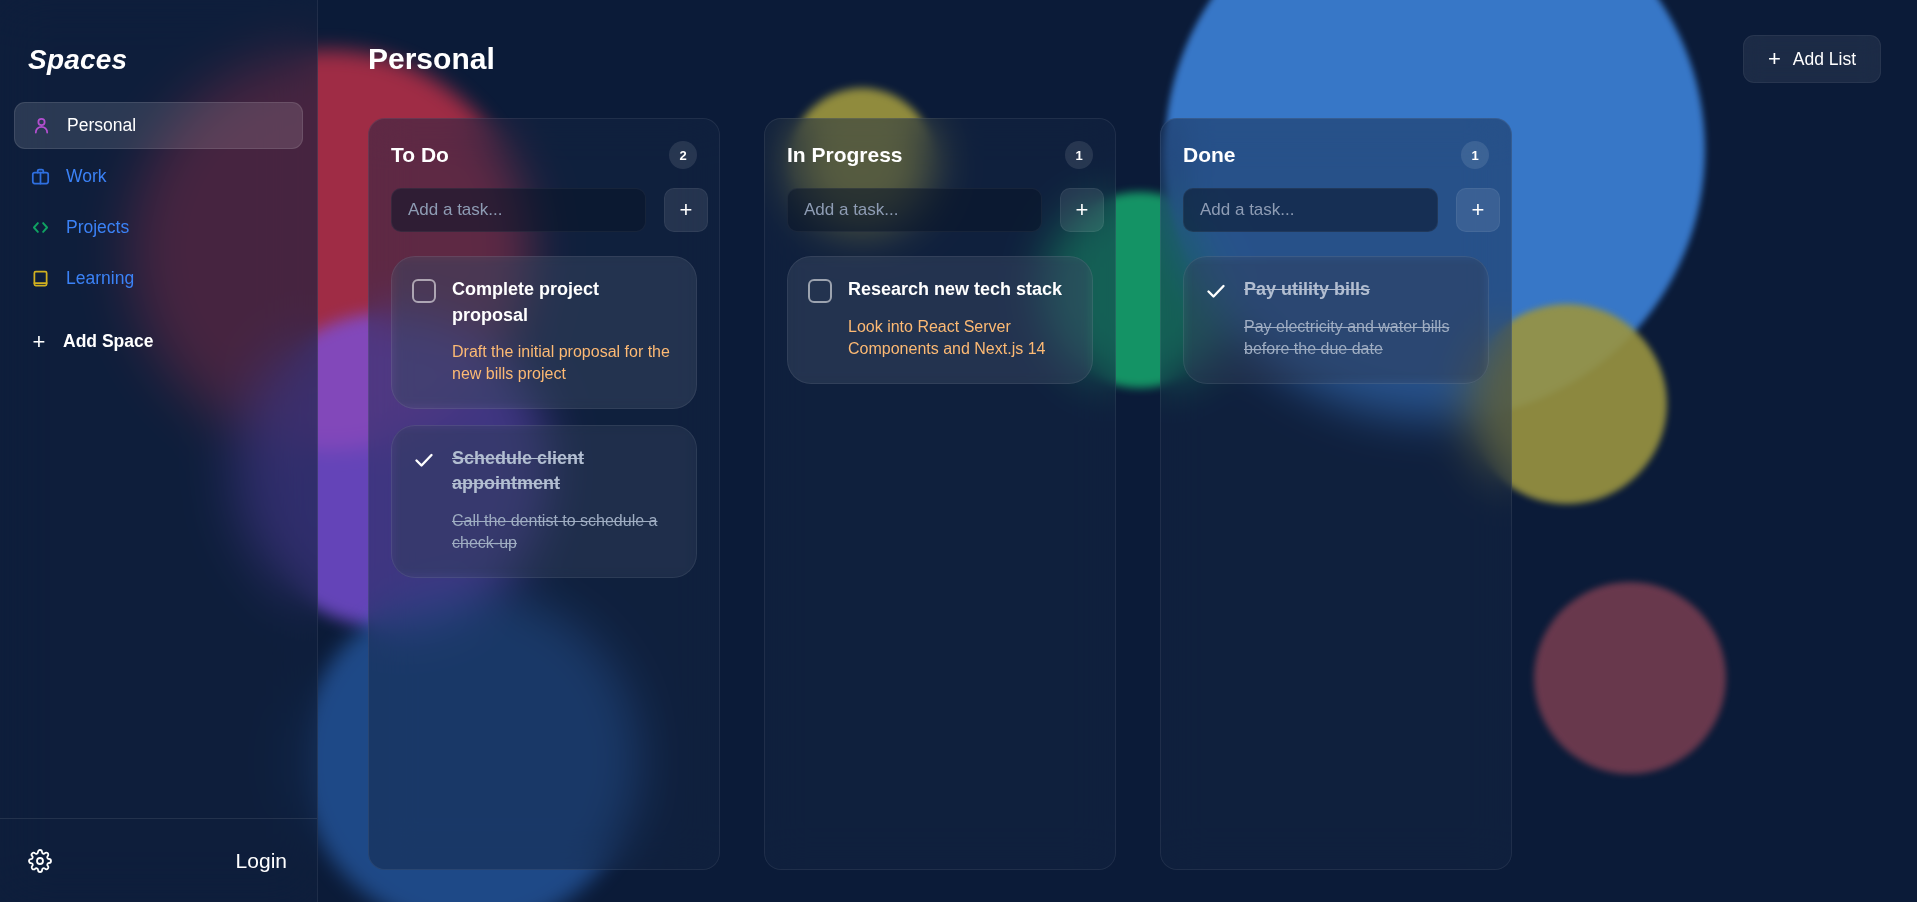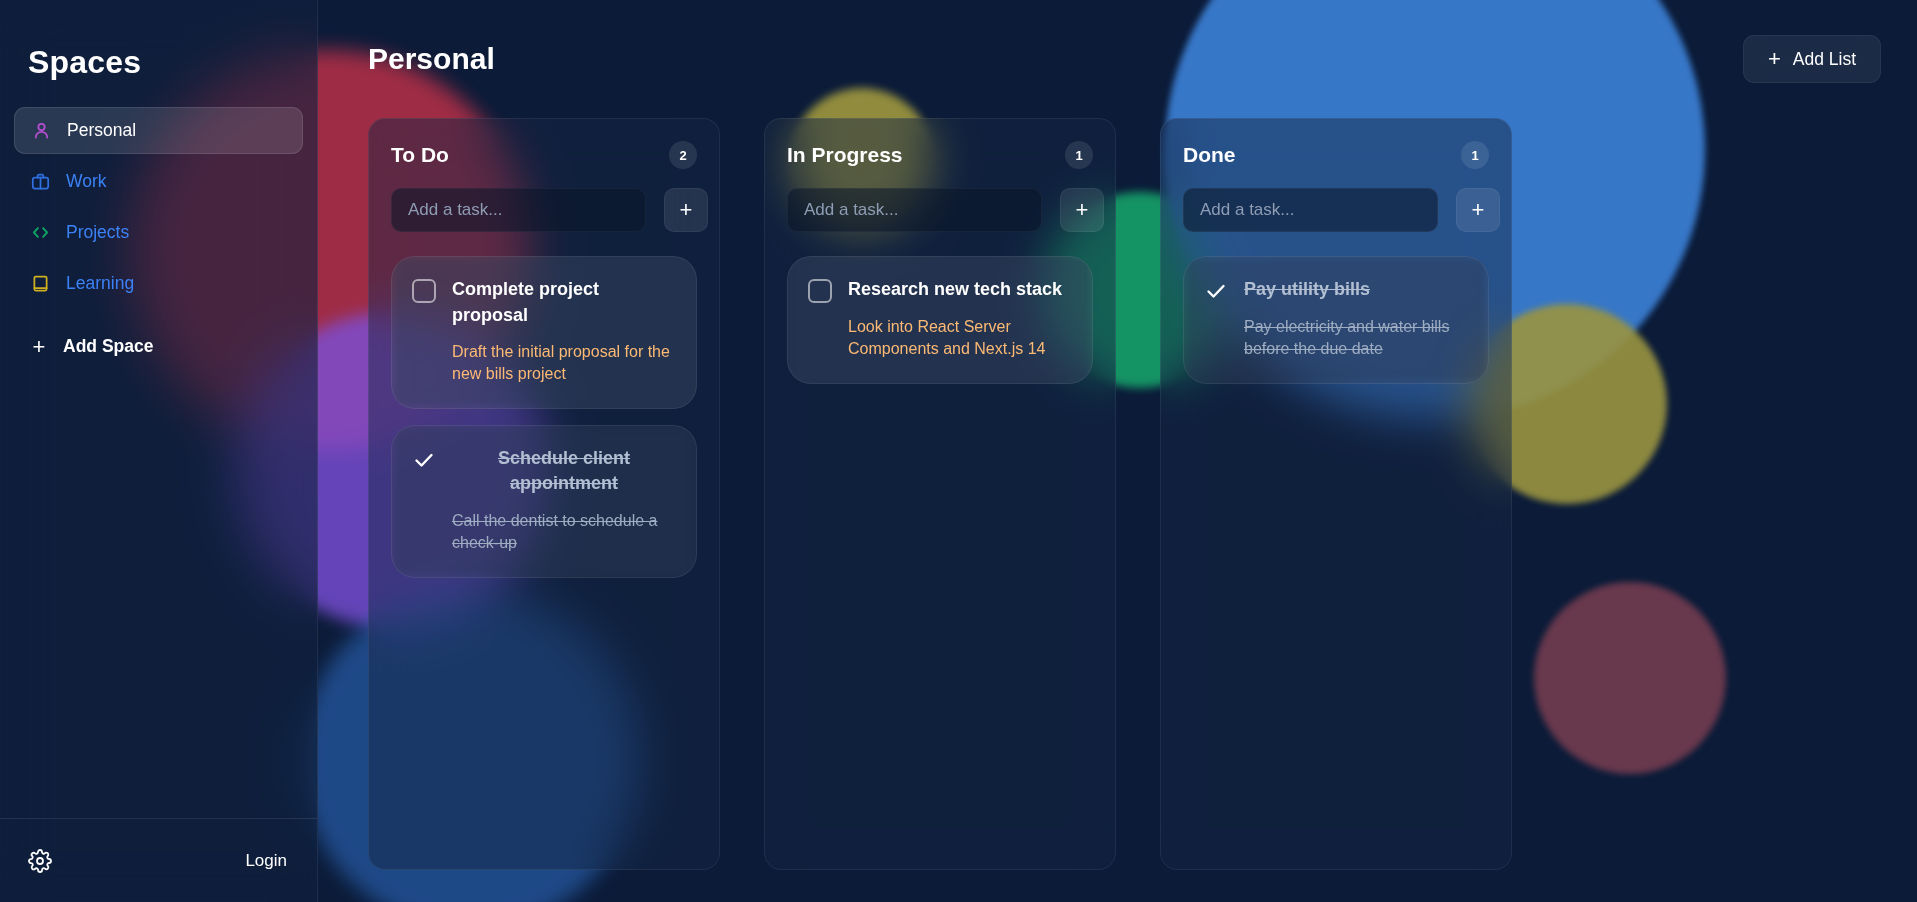--- a/index.html
+++ b/index.html
@@ -48,25 +48,26 @@
     flex: 0 0 318px;
     background: rgba(16, 32, 62, 0.62);
     backdrop-filter: blur(26px);
     -webkit-backdrop-filter: blur(26px);
     border-right: 1px solid rgba(255,255,255,0.07);
     display: flex;
     flex-direction: column;
     position: relative;
   }
   .sidebar-title {
-    font-size: 32px;
+    font-size: 28px;
     font-weight: bold;
     color: #ffffff;
     padding: 44px 0 26px 28px;
     letter-spacing: .2px;
+    font-style: italic;
   }
   .nav-list {
     padding: 0 14px;
     display: flex;
     flex-direction: column;
     gap: 4px;
   }
   .nav-item {
     display: flex;
     align-items: center;
@@ -113,21 +114,21 @@
 
   #sidebar-footer {
     height: 84px;
     border-top: 1px solid rgba(255,255,255,0.09);
     display: flex;
     align-items: center;
     justify-content: space-between;
     padding: 0 30px 0 28px;
   }
   #sidebar-footer .login-link {
-    font-size: 17px;
+    font-size: 21px;
     color: #ffffff;
     cursor: pointer;
   }
   .gear-btn { cursor: pointer; display:flex; }
 
   
   #main {
     flex: 1 1 auto;
     position: relative;
     height: 902px;
@@ -287,21 +288,21 @@
     color: #fdba74;
     line-height: 1.4;
     margin-top: 13px;
     padding-left: 40px;
   }
   .done .task-title,
   .done .task-desc {
     text-decoration: line-through;
     color: #9fadc2;
   }
-  .done .task-title { color: #b2bed1; text-align: center; }
+  .done .task-title { color: #b2bed1; }
 </style>
 </head>
 <body>
 
 <div id="bg-layer">
     <div class="blob" style="left: 130px; top: 50px; width: 400px; height: 400px; background: rgb(192, 48, 72); opacity: 0.82; filter: blur(10px);"></div>
     <div class="blob" style="left: 234px; top: 312px; width: 316px; height: 316px; background: rgb(123, 79, 216); opacity: 0.8; filter: blur(8px);"></div>
     <div class="blob" style="left: 300px; top: 590px; width: 340px; height: 340px; background: rgb(47, 111, 200); opacity: 0.55; filter: blur(10px);"></div>
     <div class="blob" style="left: 790px; top: 88px; width: 144px; height: 144px; background: rgb(163, 155, 62); opacity: 0.88; filter: blur(4px);"></div>
     <div class="blob" style="left: 1042px; top: 192px; width: 196px; height: 196px; background: rgb(22, 160, 106); opacity: 0.9; filter: blur(4px);"></div>

